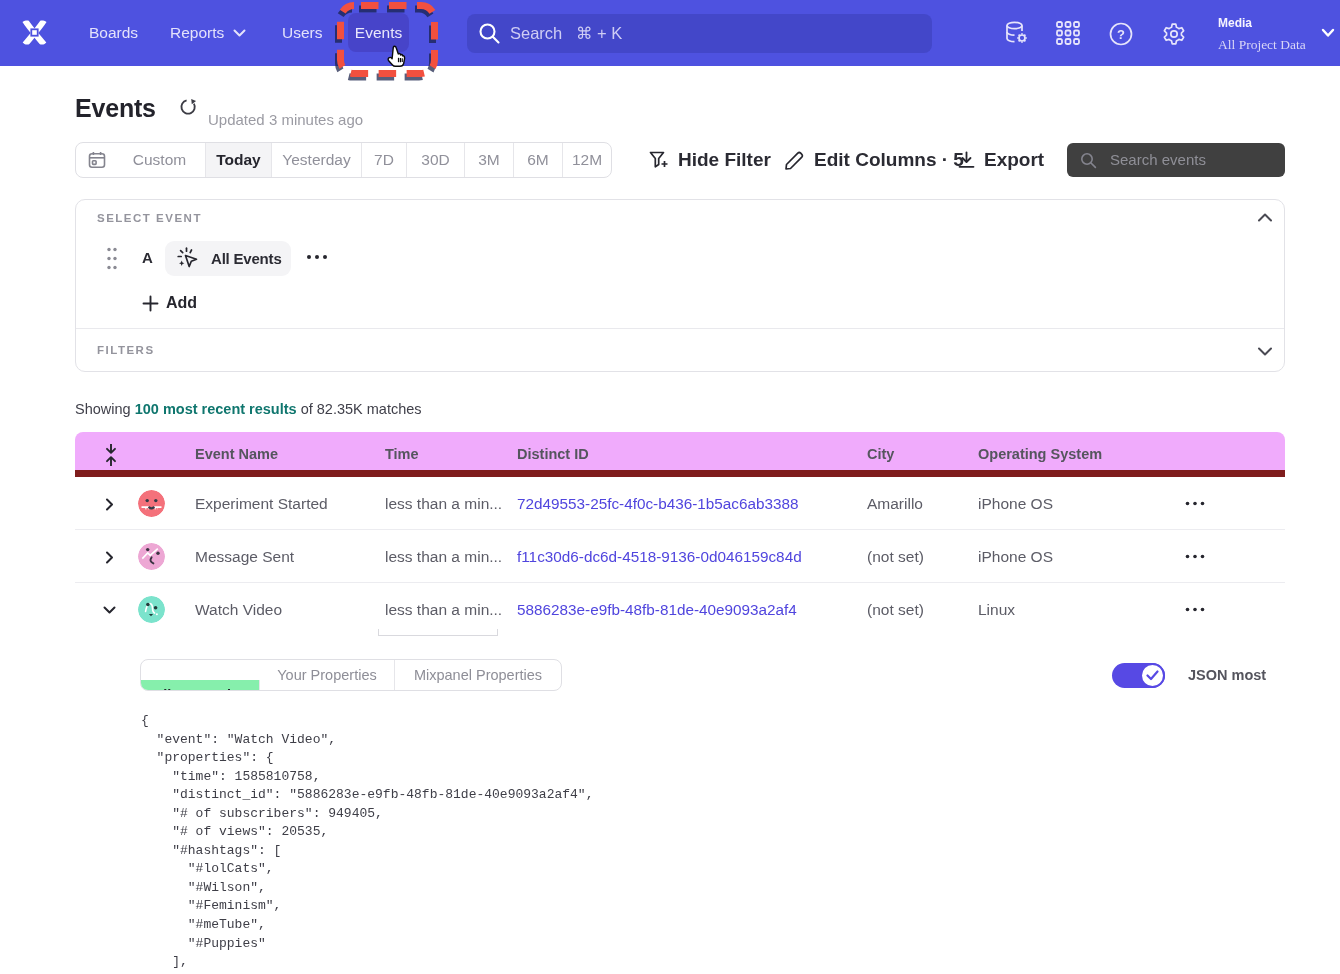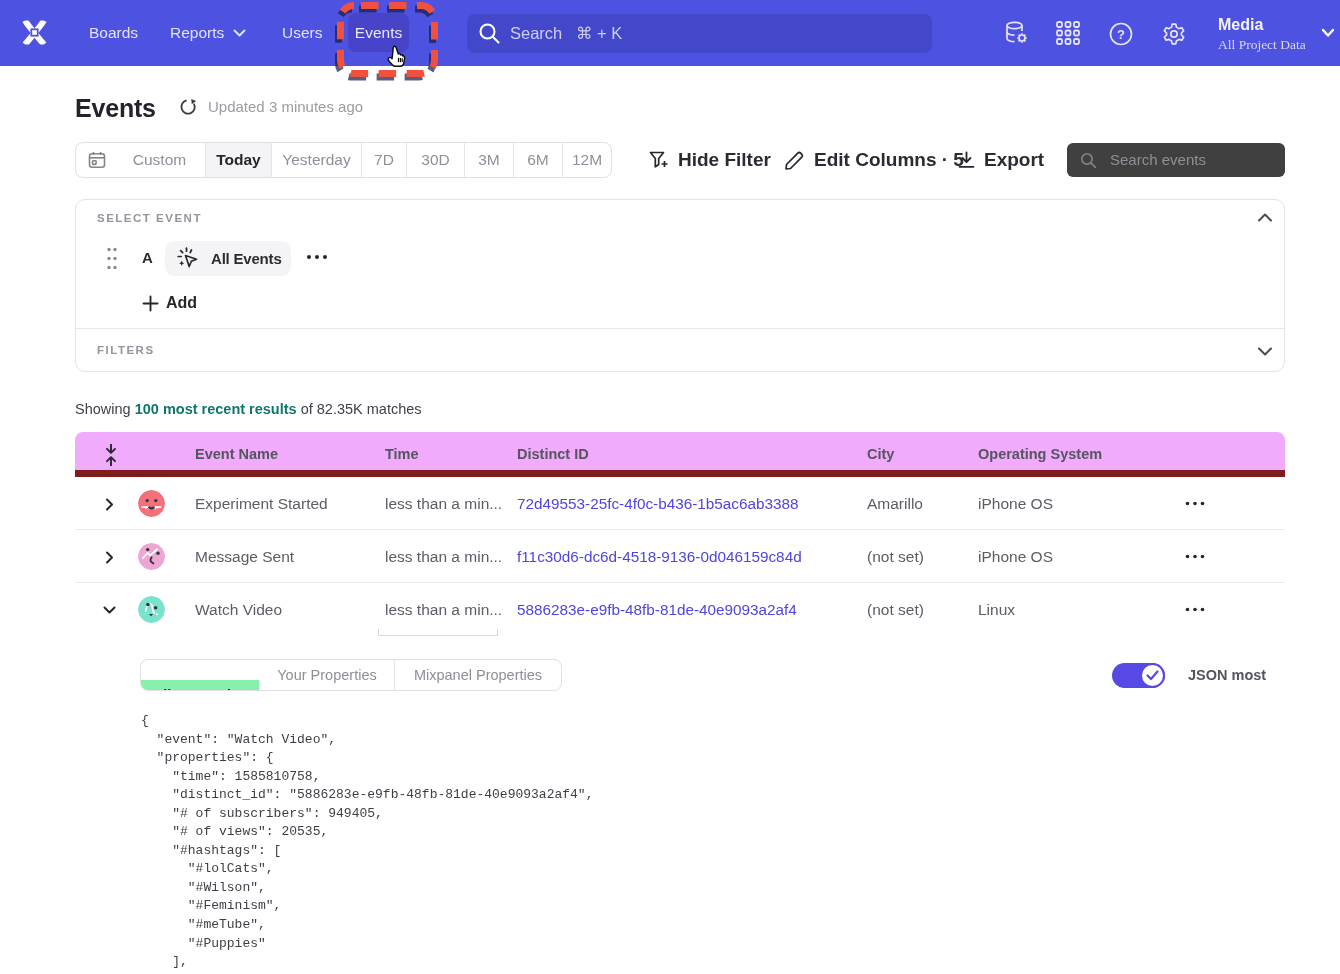--- a/index.html
+++ b/index.html
@@ -13,26 +13,26 @@
   .navlink { position:absolute; top:0; height:66px; line-height:66px; color:#e4e2fb;
     font-size:15.5px; font-weight:500; }
   #evbtn { position:absolute; left:348px; top:13px; width:61px; height:39px;
     background:#4744c9; border-radius:8px; color:#e9e7fc; font-size:15.5px; font-weight:500;
     text-align:center; line-height:39px; }
   #searchbar { position:absolute; left:467px; top:14px; width:465px; height:39px;
     background:#4347c9; border-radius:8px; }
   #searchbar .txt { position:absolute; left:45px; top:0; height:39px; line-height:39px;
     color:#cfcdf4; font-size:16.5px; }
   .nav-right-name { position:absolute; left:1218px; top:16px; color:#f6f4fe;
-    font-size:16px; font-weight:700; }
+    font-size:12px; font-weight:700; }
   .nav-right-proj { position:absolute; left:1218px; top:37px; color:#d9d6f6; font-size:13.5px;font-family:Liberation Serif, serif; }
 
   
   #h1 { position:absolute; left:75px; top:94px; font-size:25px; letter-spacing:-0.2px; font-weight:700; color:#23232b; }
-  #updated { position:absolute; left:208px; top:98px; font-size:15px; color:#9b9ba3; }
+  #updated { position:absolute; left:208px; top:111px; font-size:15px; color:#9b9ba3; }
 
   
   #seg { position:absolute; left:75px; top:142px; height:36px; display:flex;
     border:1px solid #dfdfe4; border-radius:8px; overflow:hidden;padding-left:16px; }
   #seg .s { height:34px; line-height:34px; text-align:center; font-size:15.5px;
     color:#90909a; border-right:1px solid #e6e6ea; }
   #seg .s:last-child { border-right:none; }
   #seg .sel { background:#f4f4f6; color:#26262e; font-weight:700; }
 
   .toolbtn { position:absolute; top:142px; height:36px; line-height:36px; font-size:19px;

